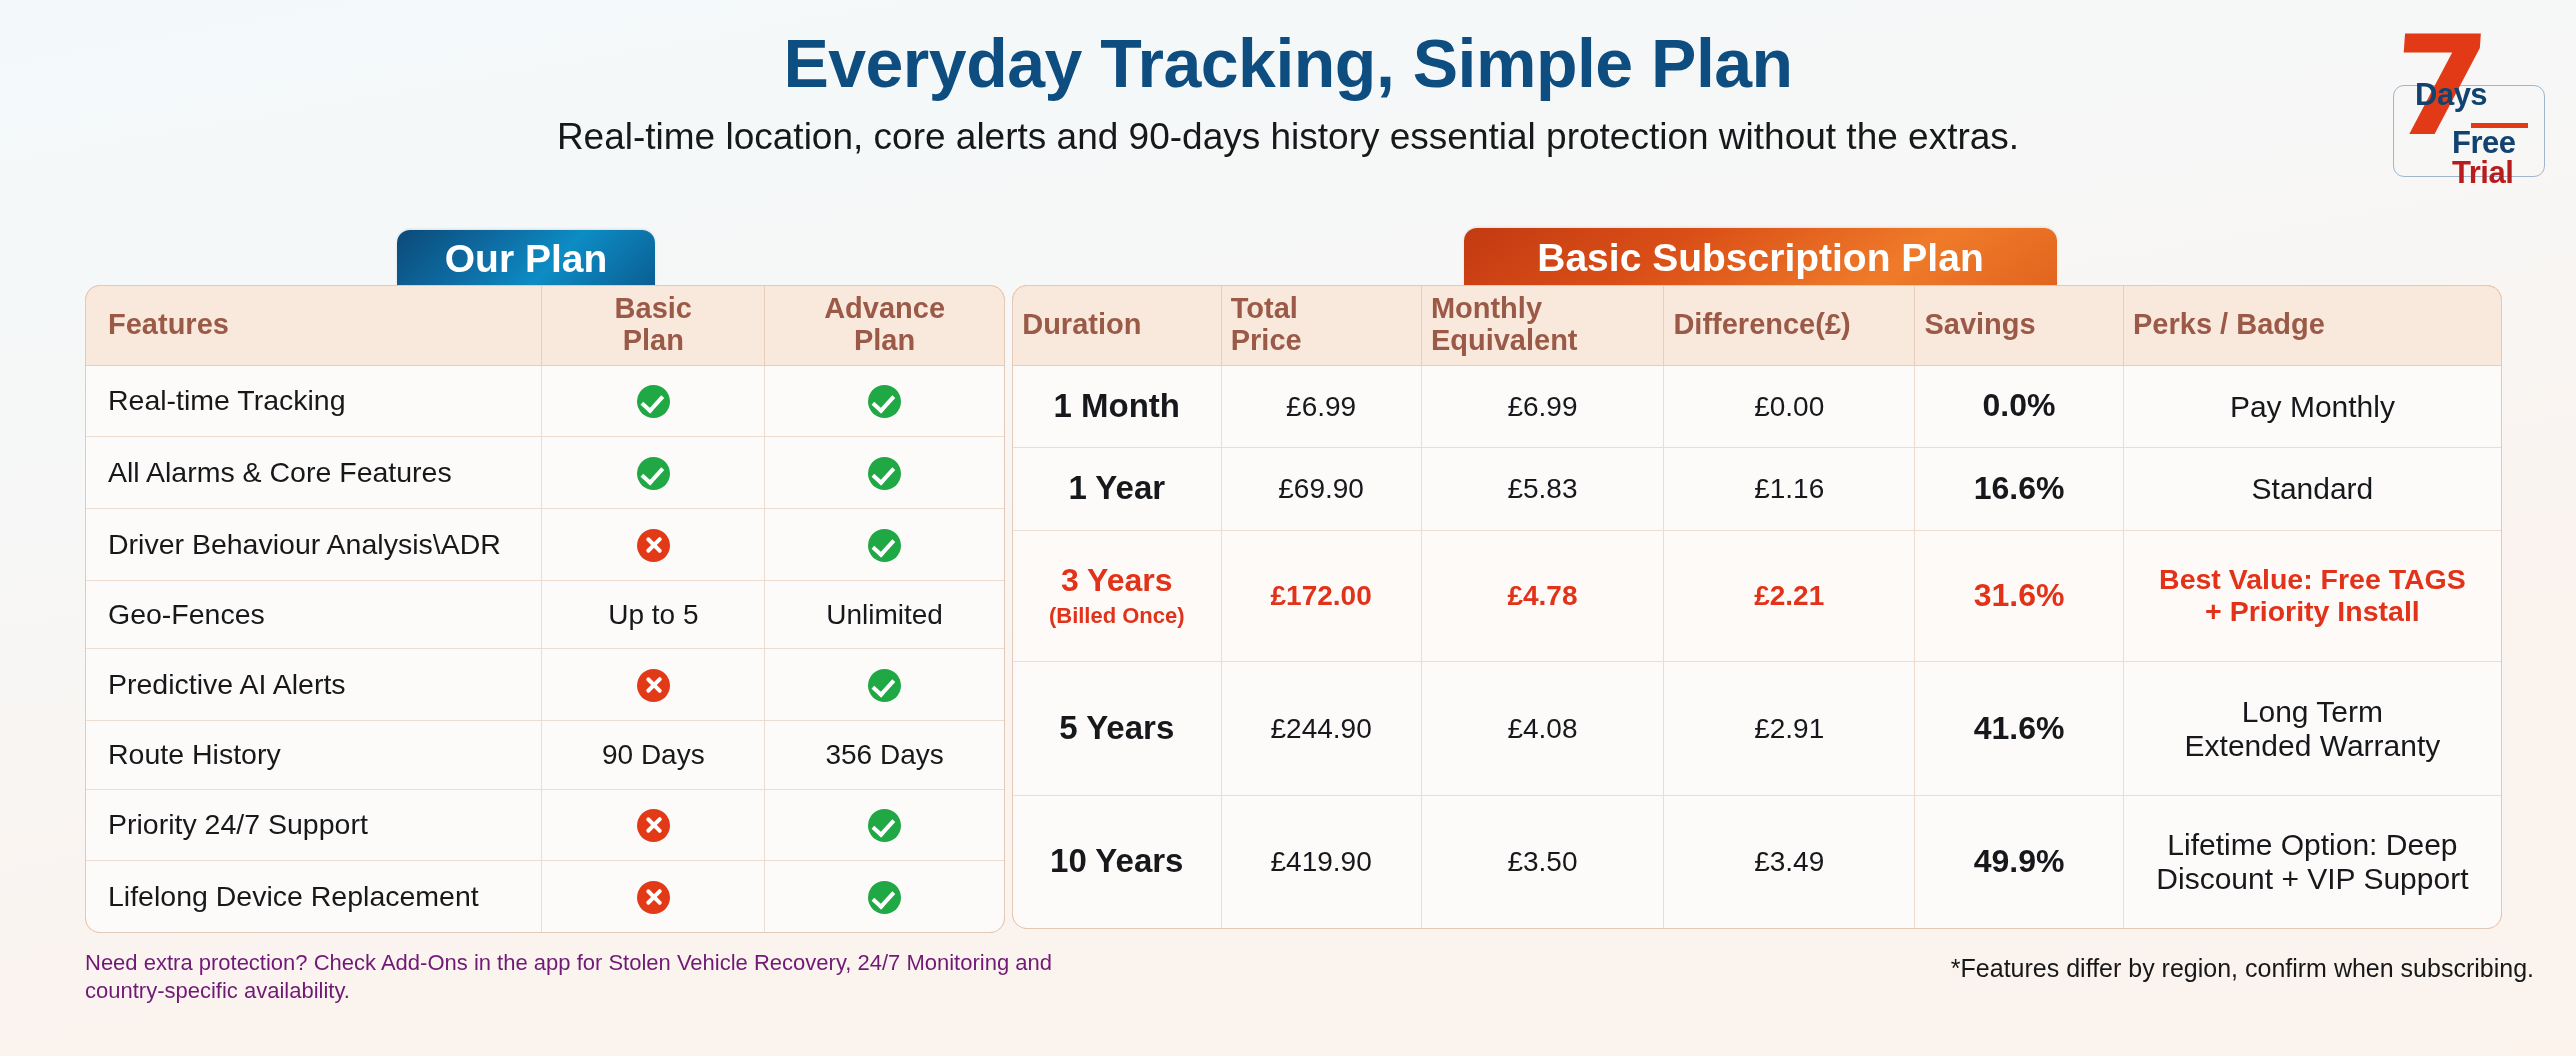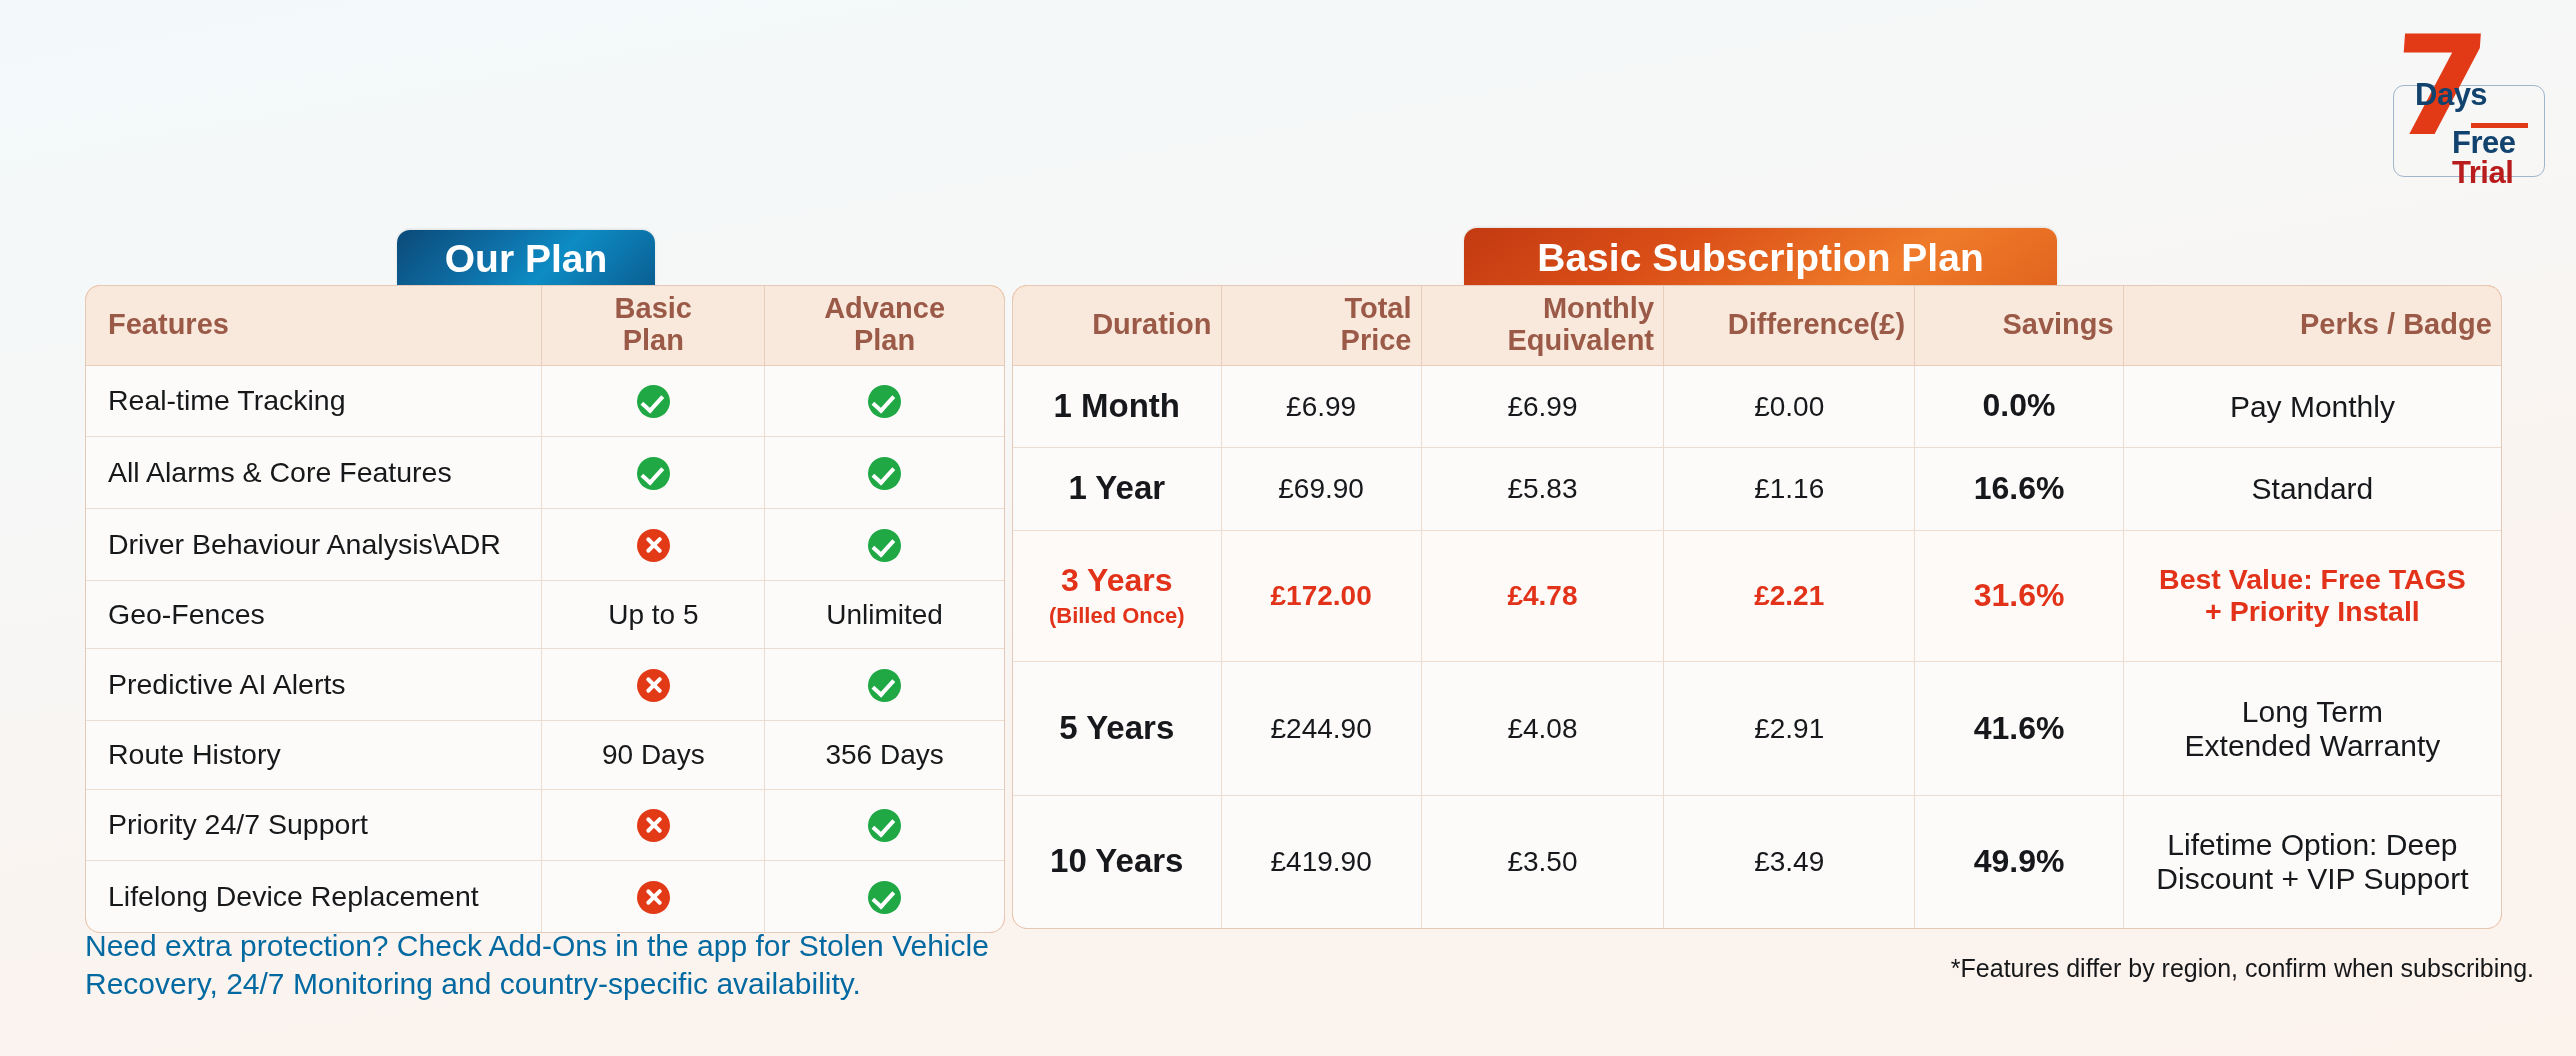--- a/index.html
+++ b/index.html
@@ -245,21 +245,21 @@
     top: 6.4px;
     width: 4.2px;
     height: 20px;
     background: #ffffff;
     border-radius: 1.8px;
   }
   .icon-cross::before { transform: rotate(45deg); }
   .icon-cross::after  { transform: rotate(-45deg); }
 
   
-  .right-card th { text-align: right; font-size: 29px; }
+  .right-card th { text-align: left; font-size: 29px; }
   .right-card td {
     text-align: center;
     font-weight: 400;
     font-size: 31px;
   }
   .right-card td.dur {
     font-weight: 800;
     font-size: 33px;
   }
   .right-card td.sav {
@@ -282,42 +282,46 @@
     font-size: 22px;
     font-weight: 800;
     line-height: 1.2;
     margin-top: 4px;
   }
 
   
   .footer-left {
     position: absolute;
     left: 85px;
-    top: 927px;
+    top: 949px;
     width: 975px;
-    font-size: 30px;
+    font-size: 22px;
     line-height: 1.28;
-    color: #0369a1;
+    color: #701a75;
   }
   .footer-right {
     position: absolute;
     right: 42px;
     top: 953px;
     width: 791px;
     text-align: right;
     font-size: 25px;
     line-height: 1.25;
     color: #17181a;
   }
 </style>
 </head>
 <body>
 
 <div class="page">
 
+  <div class="header">
+    <h1 class="main-title">Everyday Tracking, Simple Plan</h1>
+    <p class="sub-title">Real-time location, core alerts and 90-days history essential protection without the extras.</p>
+  </div>
 
   <div class="trial-badge">
     <div class="trial-box"></div>
     <div class="trial-seven">7</div>
     <div class="trial-days">Days</div>
     <div class="trial-rule"></div>
     <div class="trial-free">Free</div>
     <div class="trial-trialword">Trial</div>
   </div>
 

